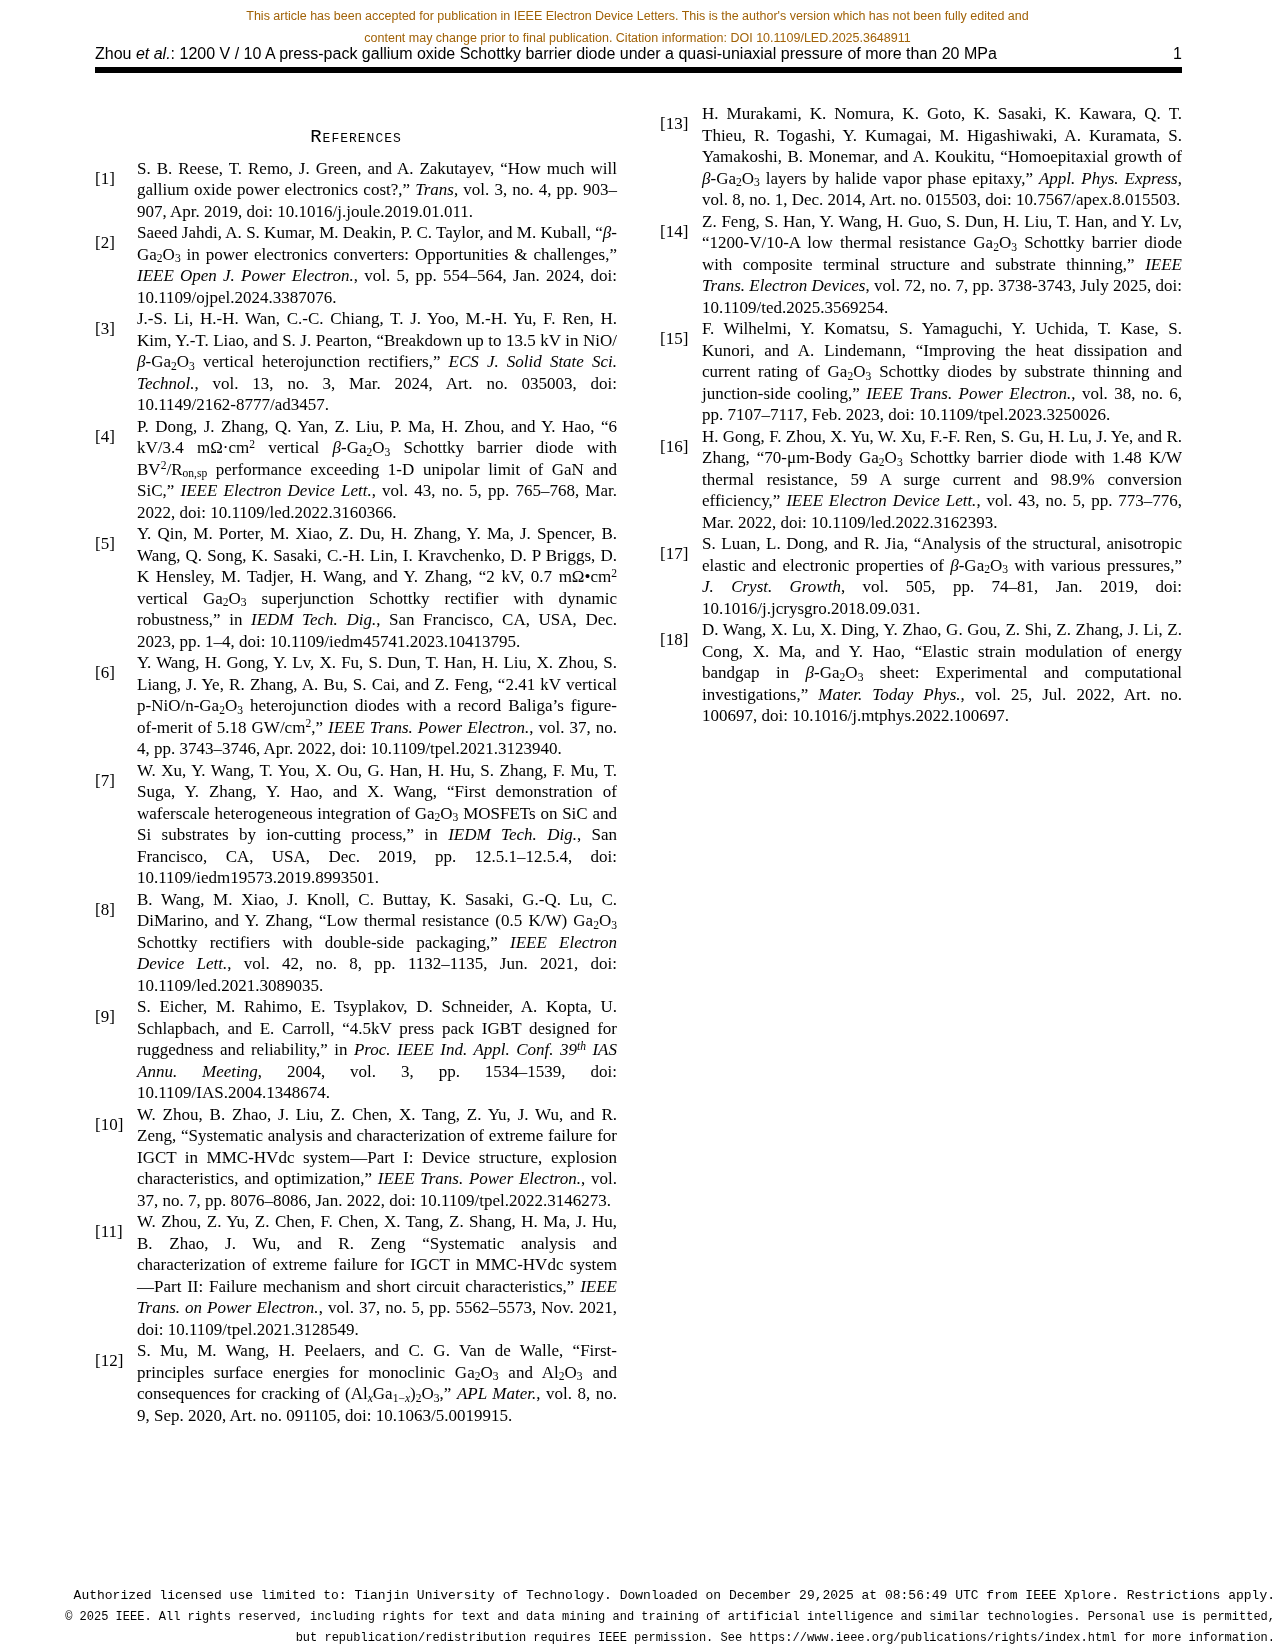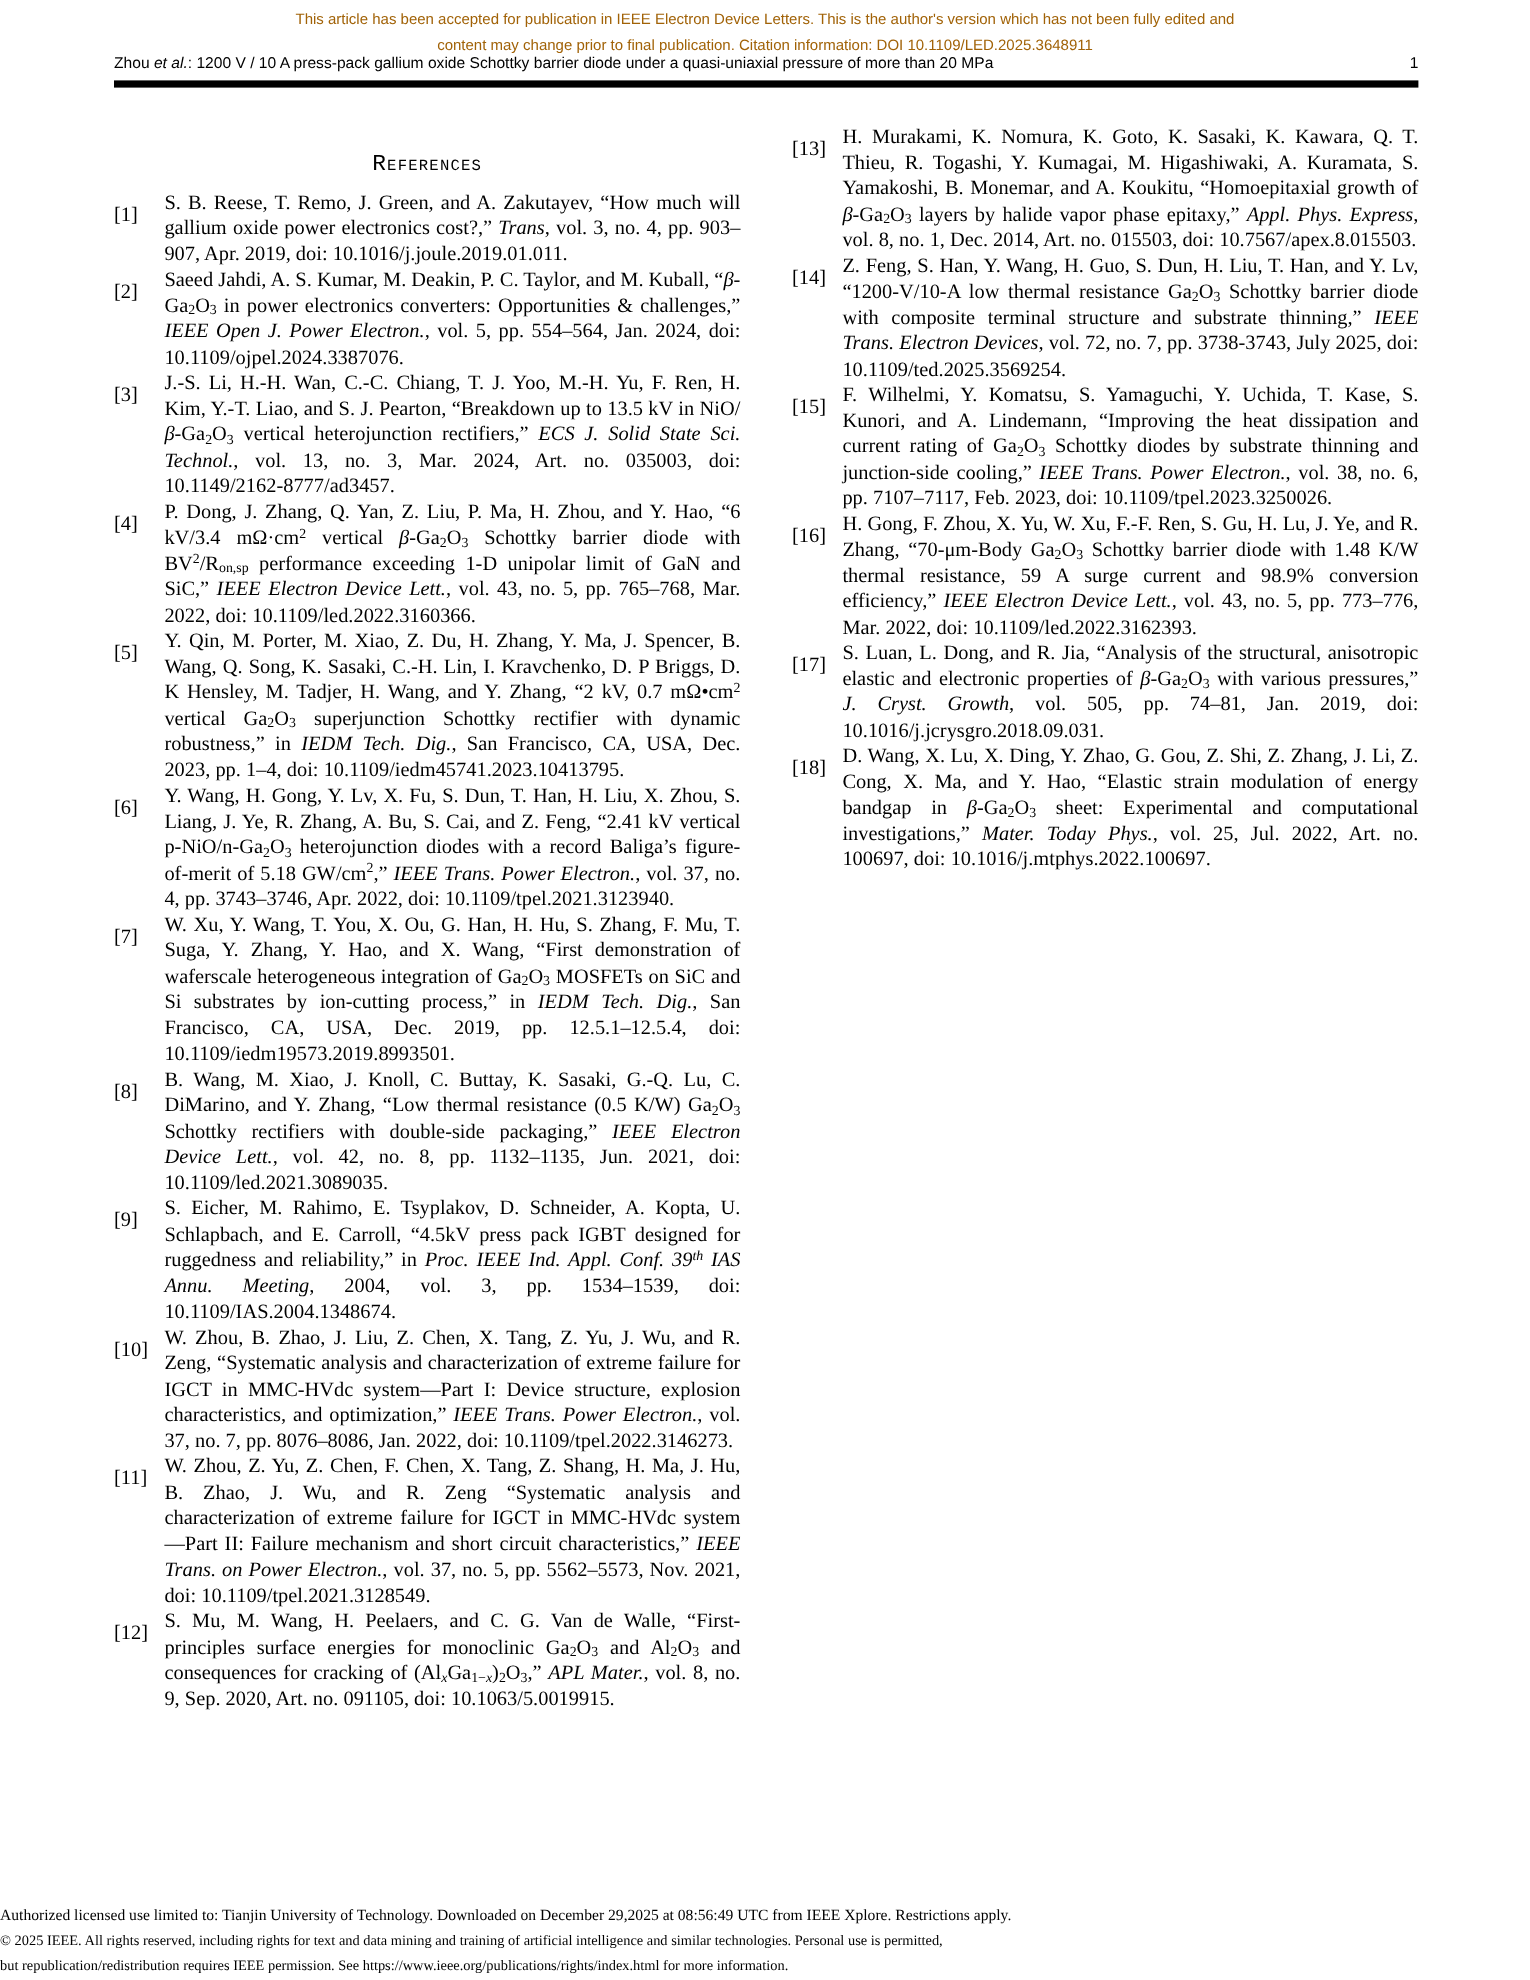--- a/index.html
+++ b/index.html
@@ -17,21 +17,21 @@
     position:absolute; top:5px; left:0; width:100%;
     text-align:center;
     font-family:"Liberation Sans", sans-serif;
     font-size:12.5px; line-height:22px;
     color:#a16207;
   }
   
   .runhead {
     position:absolute; top:45px; left:95px; width:1087px;
     font-family:"Liberation Sans", sans-serif;
-    font-size:13px;
+    font-size:16px;
     display:flex; justify-content:space-between; align-items:baseline;
     white-space:nowrap;
   }
   .runhead .etal { font-style:italic; }
   .head-rule {
     position:absolute; top:67px; left:95px; width:1087px; height:6px;
     background:#000;
   }
   
   .content {
@@ -53,22 +53,22 @@
   .ref { position:relative; padding-left:42px; }
   .ref-num { position:absolute; left:0; top:10px;font-family:Liberation Serif, serif; }
   .ref-text i { font-style:italic; }
   sub, sup { font-size:68%; line-height:0; position:relative; vertical-align:baseline; }
   sub { top:0.22em; }
   sup { top:-0.45em; }
   .it { font-style:italic; }
   
   .footer-line {
     position:absolute; left:0; width:100%;
-    text-align:left;
-    font-family:Liberation Serif, serif;
+    text-align:right;
+    font-family:Liberation Mono, monospace;
     color:#000;
   }
   .footer-1 { top:1588px; font-size:13px; }
   .footer-2 { top:1610px; font-size:12px; }
   .footer-3 { top:1631px; font-size:12px; }
 </style>
 </head>
 <body>
 
 <div class="page">

